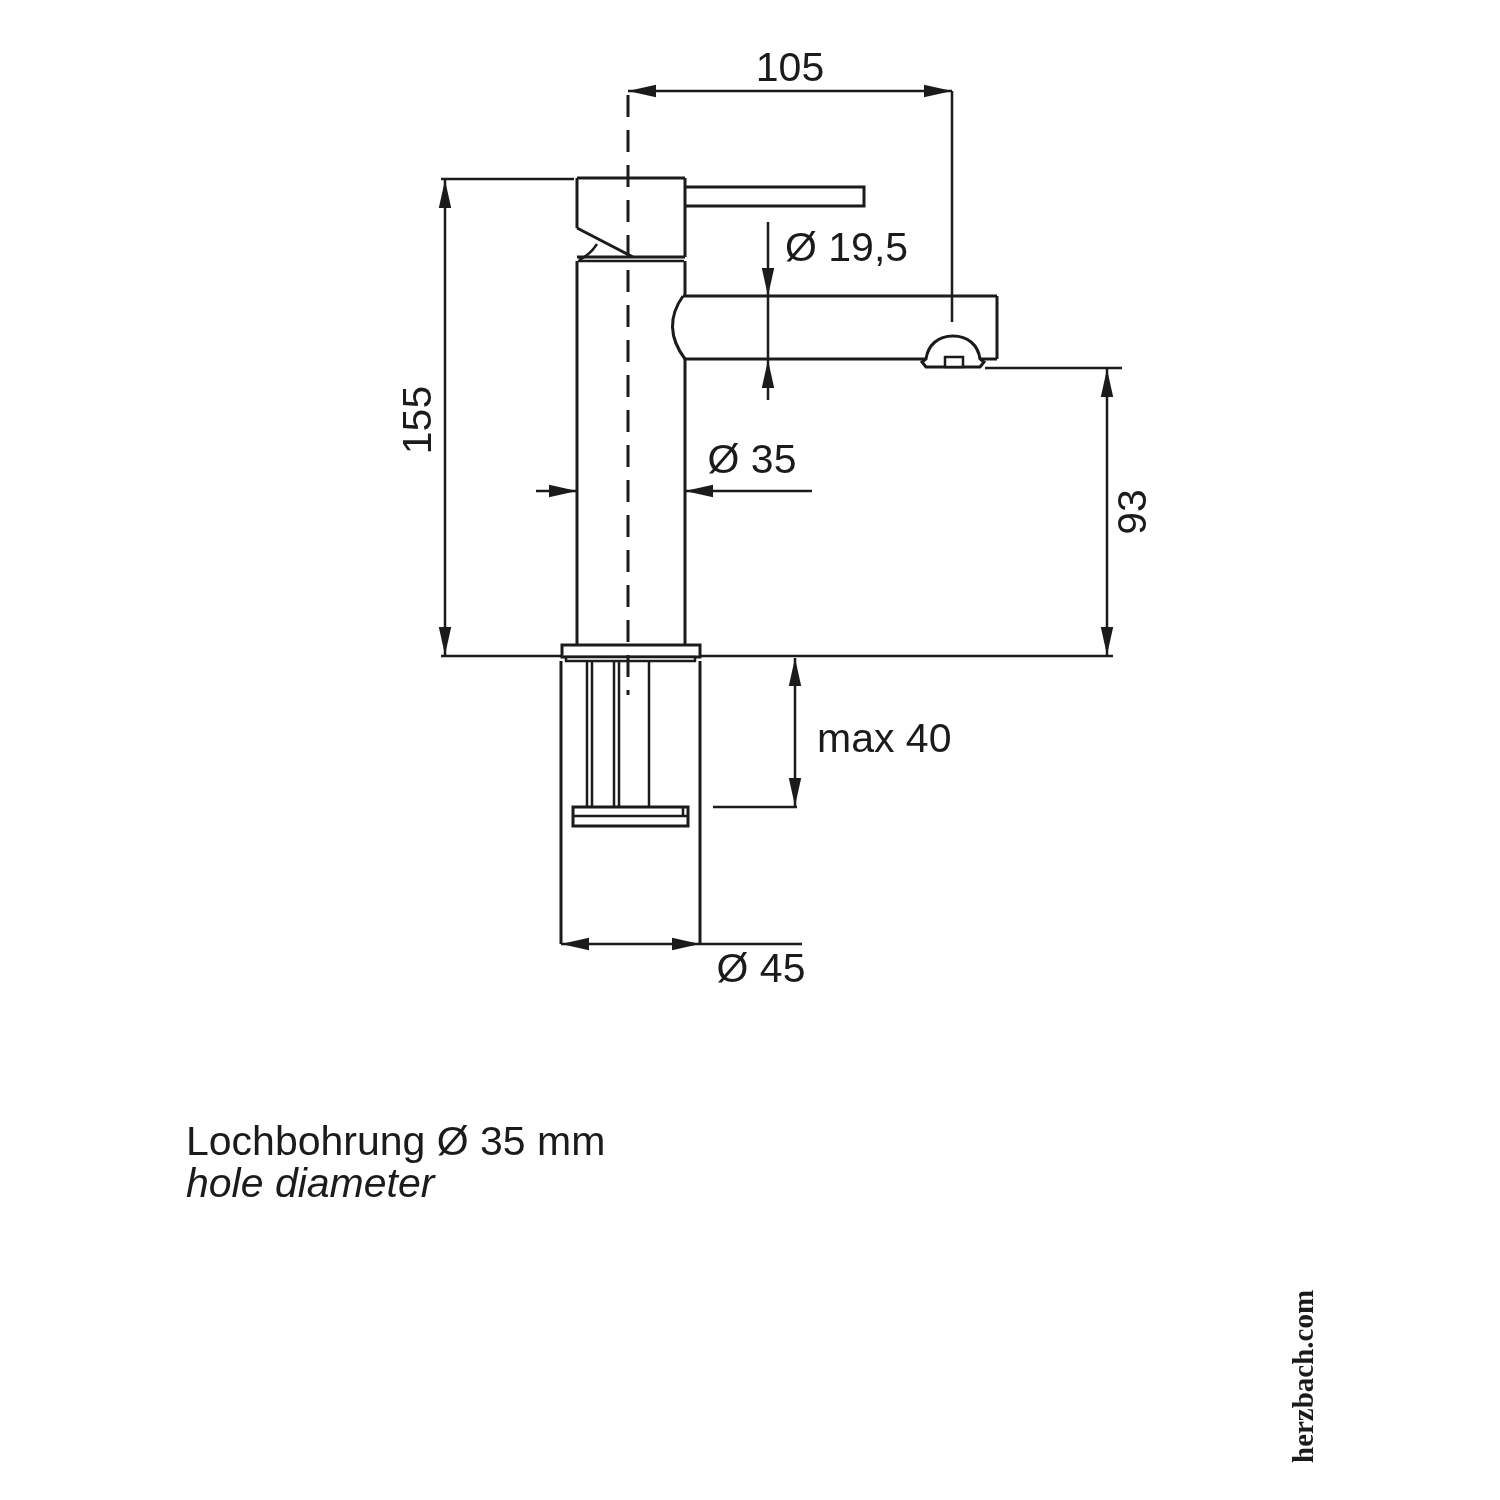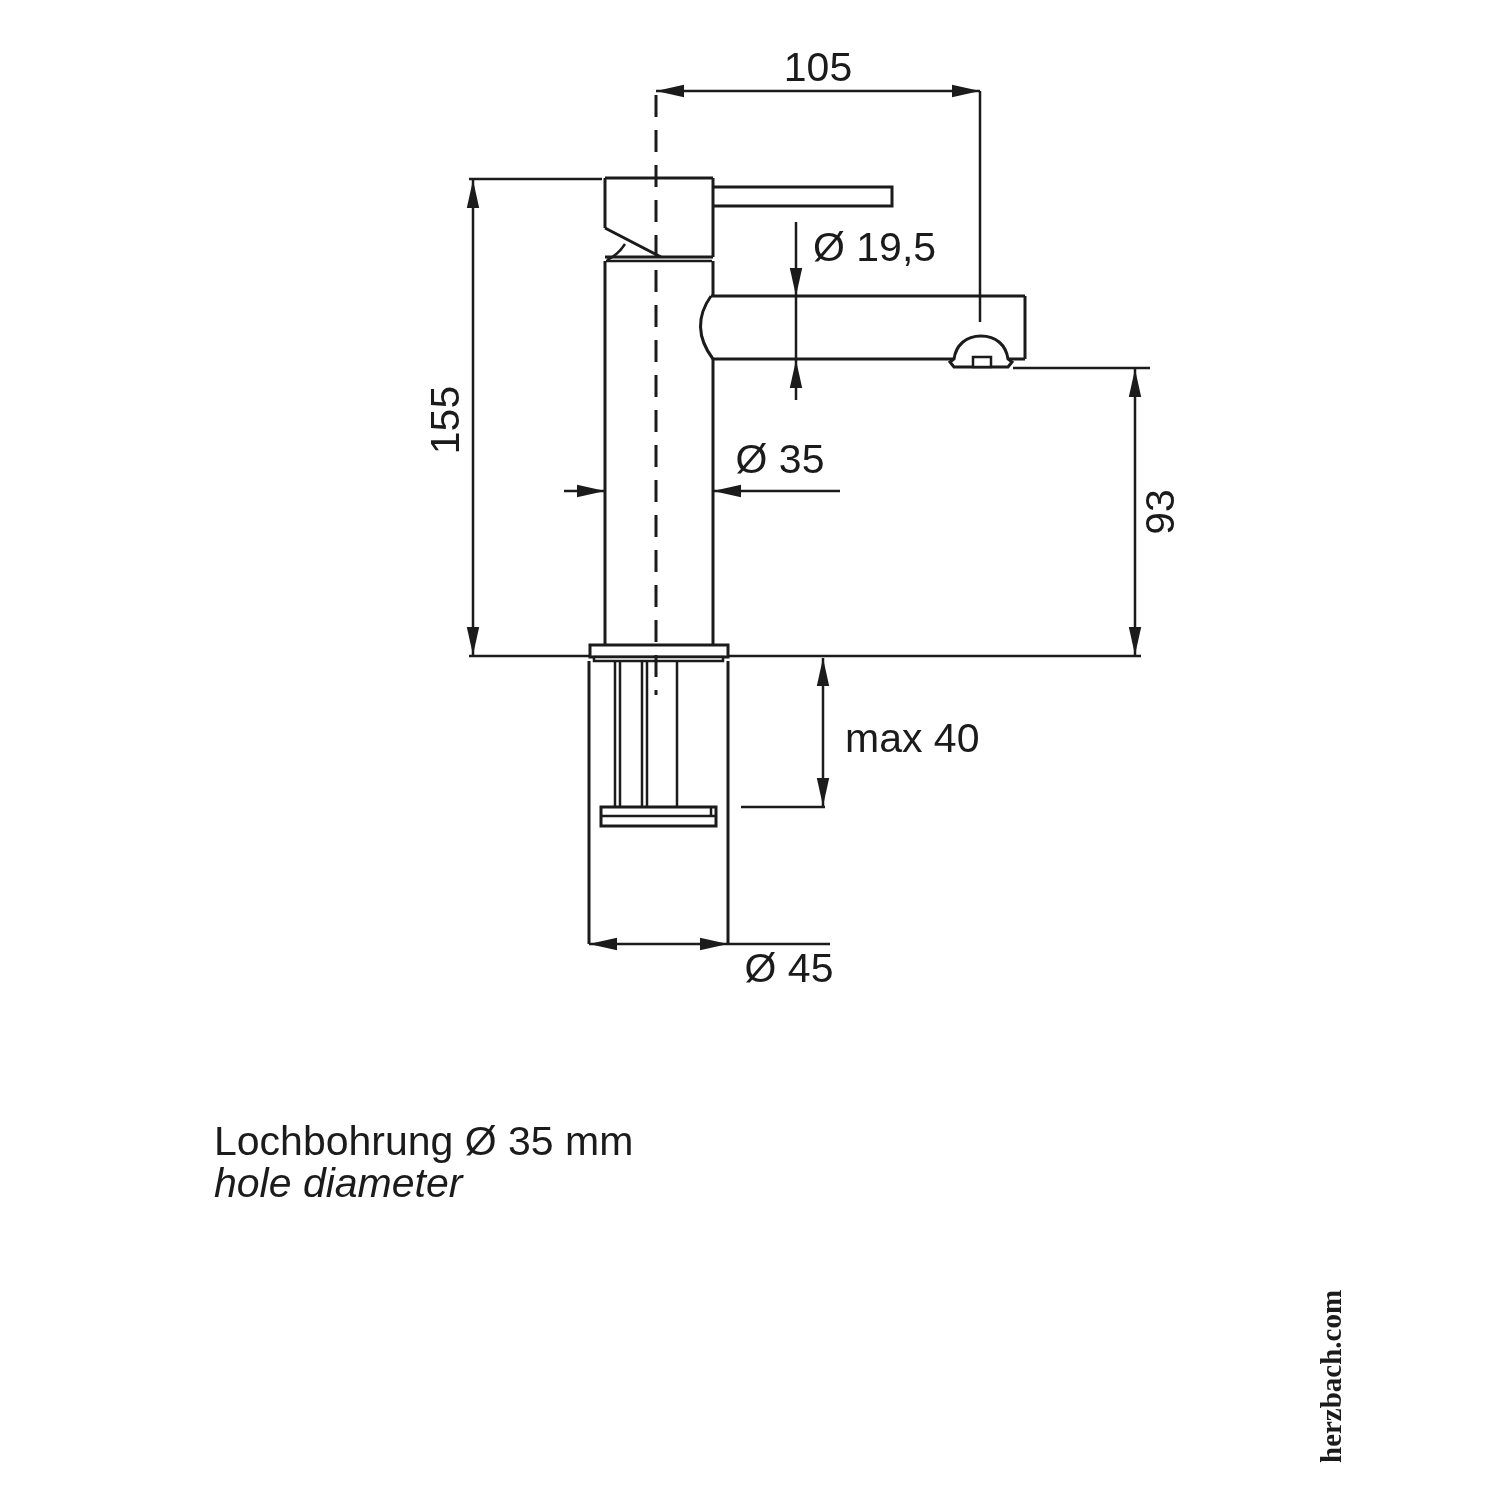--- a/index.html
+++ b/index.html
@@ -1,16 +1,16 @@
 <!DOCTYPE html>
 <html><head>
 <meta charset="utf-8">
 <style>
   html, body { margin: 0; padding: 0; background: #ffffff; }
-  .page { width: 1364px; height: 1500px; position: relative; background: #ffffff; overflow: hidden; margin-left: 28px; }
+  .page { width: 1364px; height: 1500px; position: relative; background: #ffffff; overflow: hidden; }
   svg { display: block; }
   .dim-text {
     font-family: "Liberation Sans", "DejaVu Sans", sans-serif;
     font-size: 41px;
     fill: #1b1b1b;
   }
   .note-text {
     font-family: "Liberation Sans", "DejaVu Sans", sans-serif;
     font-size: 41px;
     fill: #1b1b1b;

